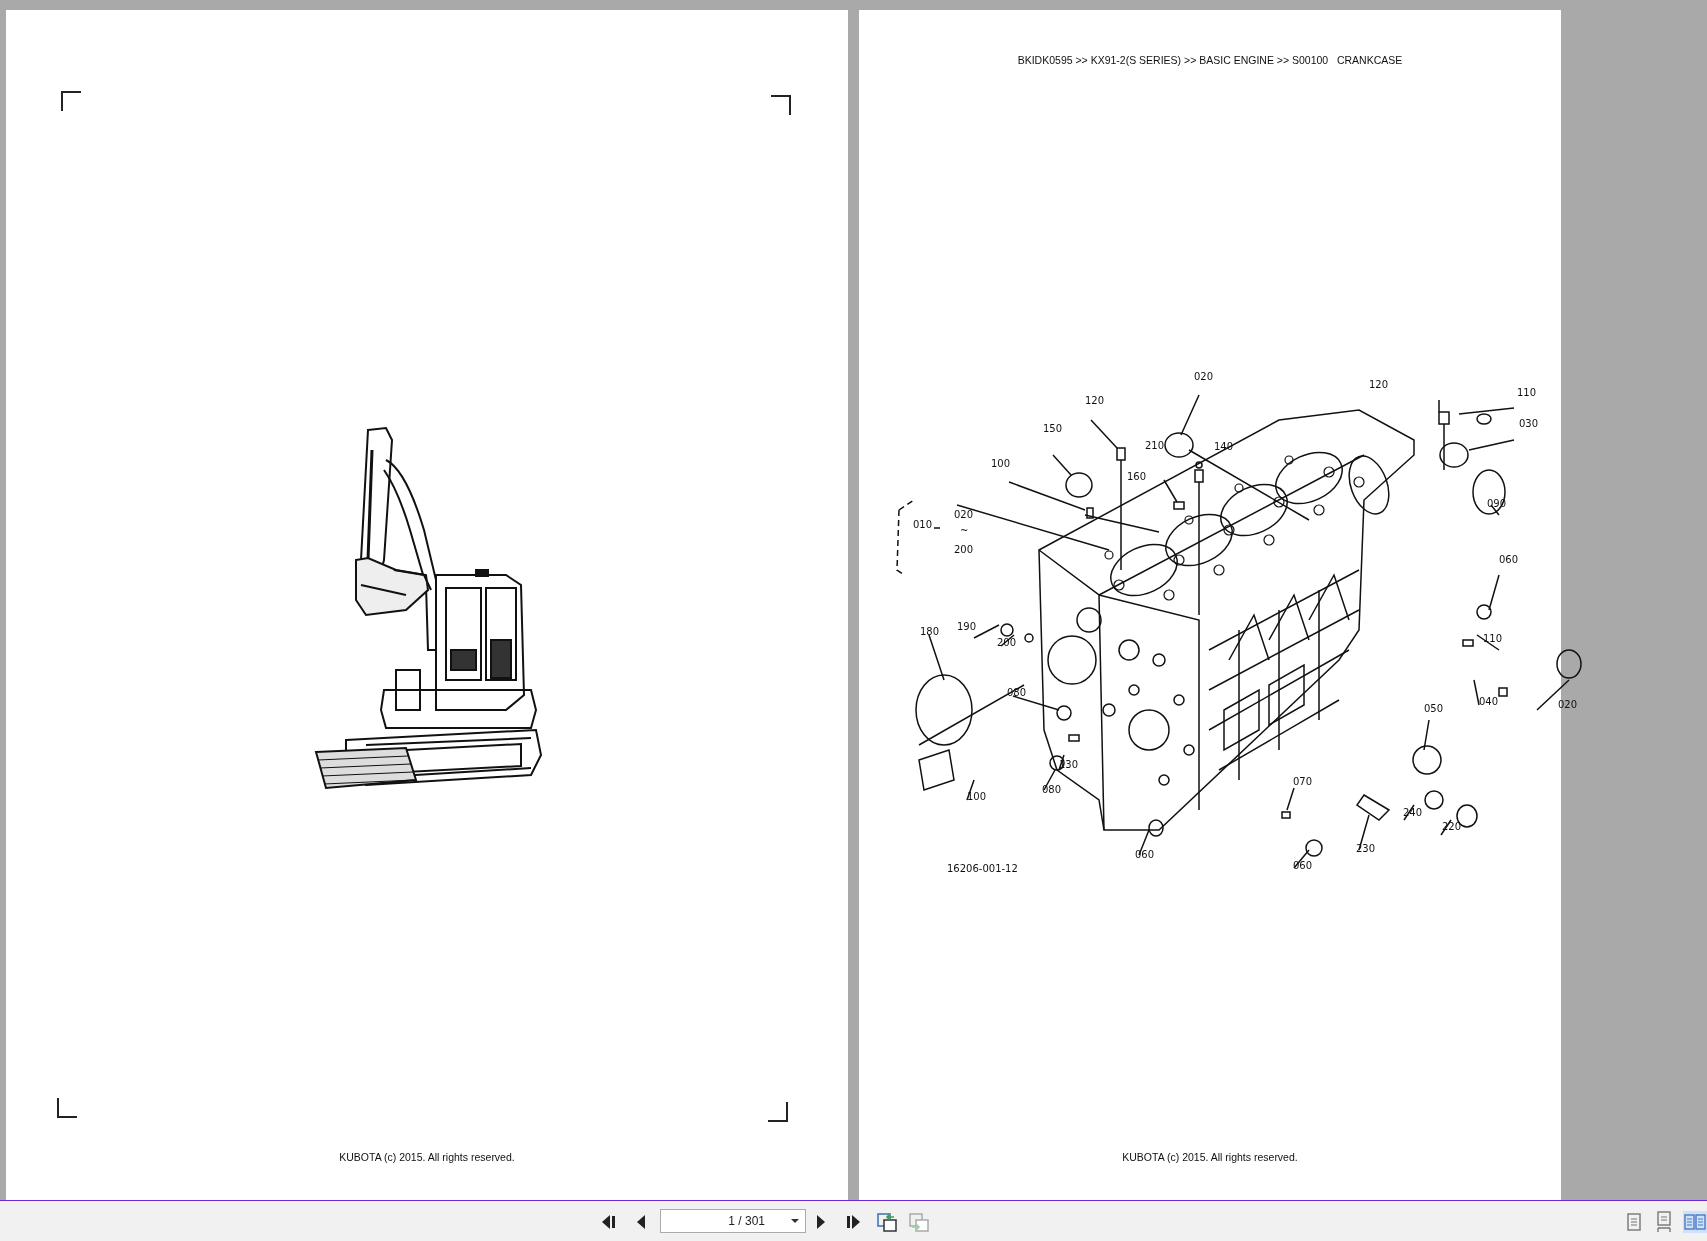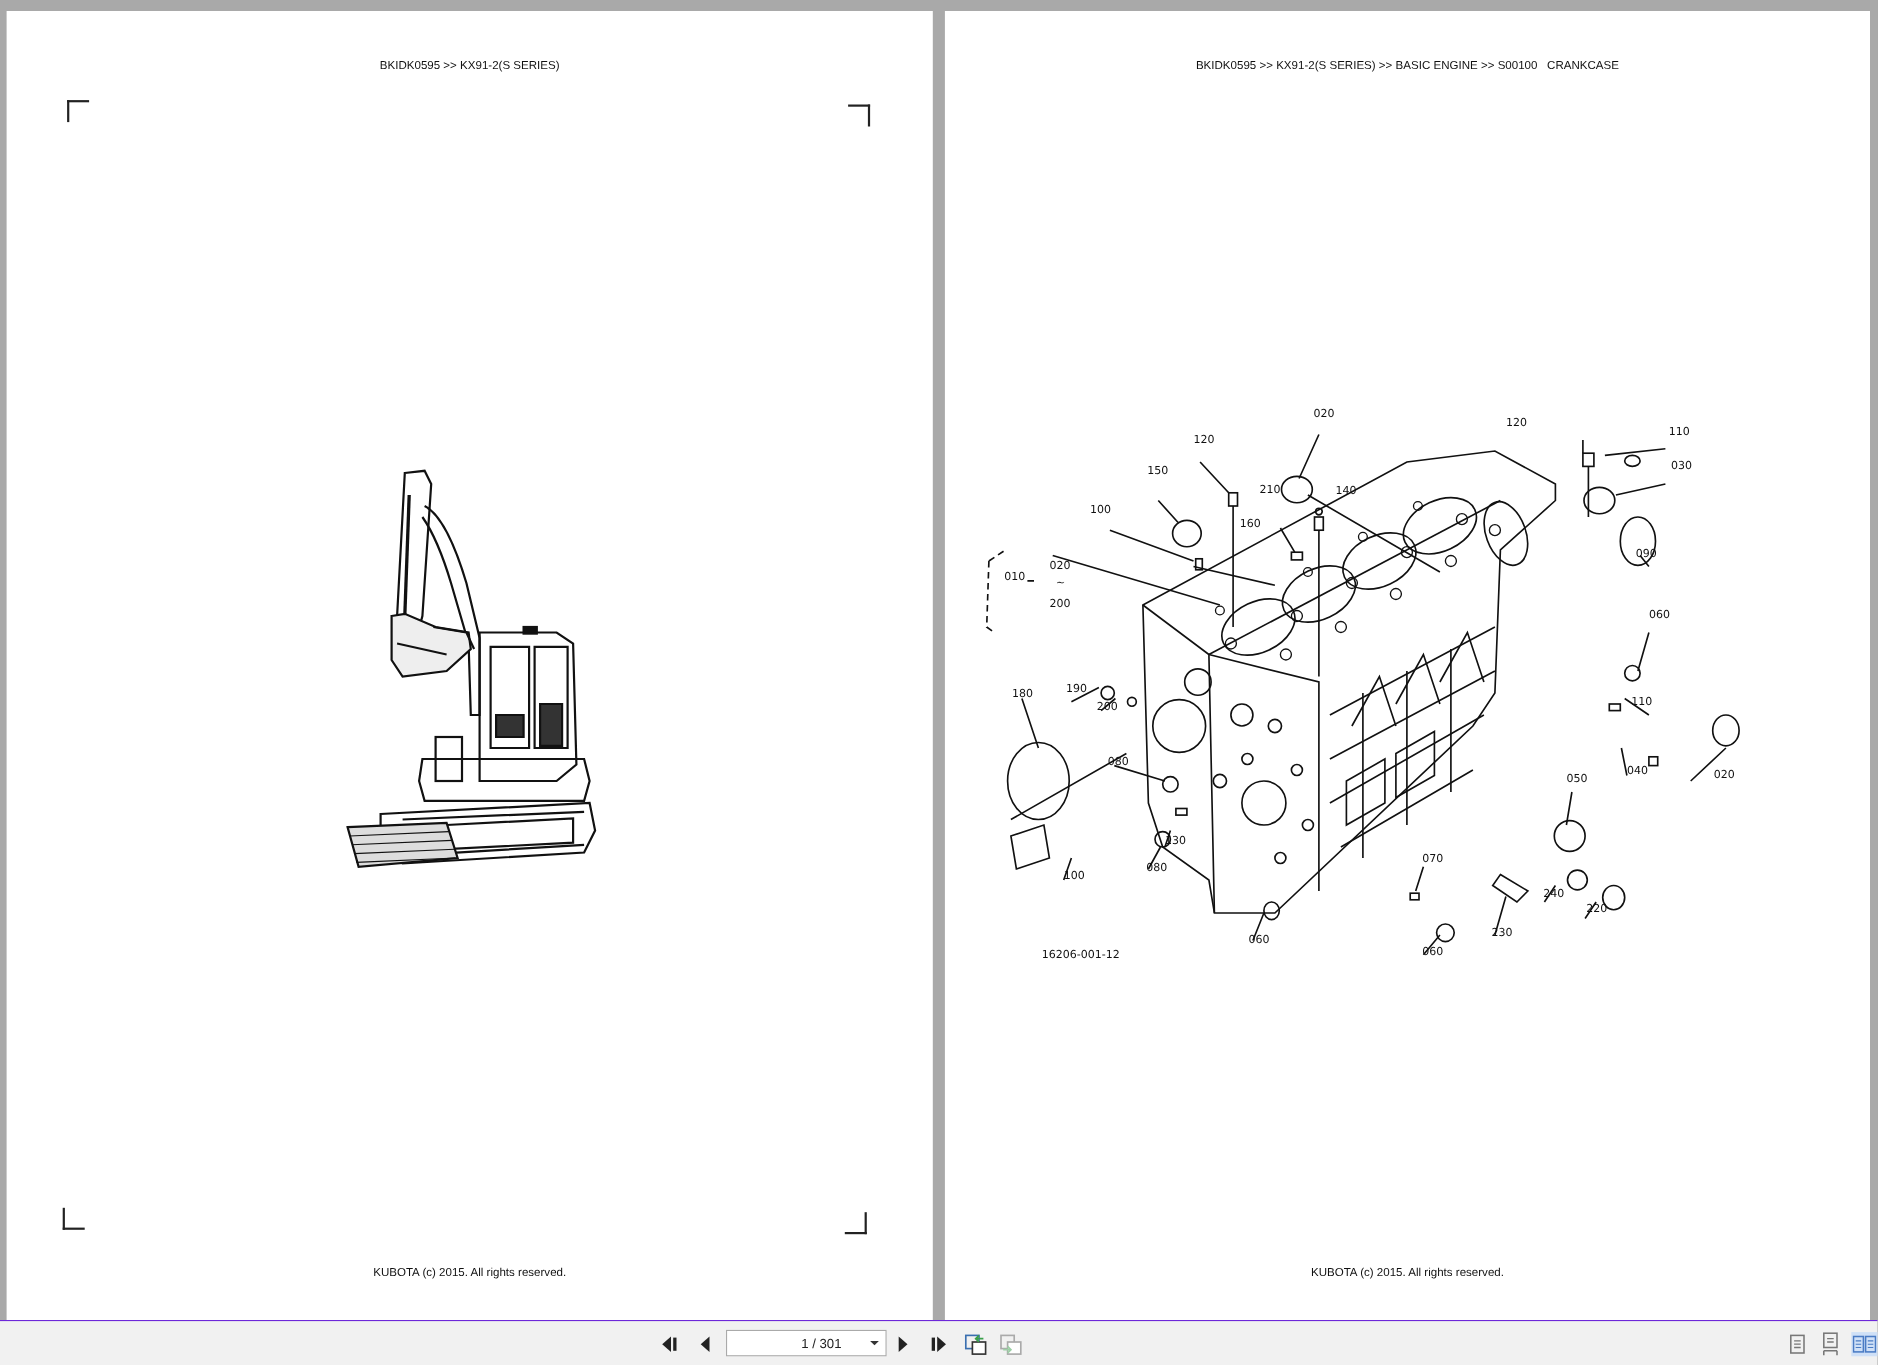--- a/index.html
+++ b/index.html
@@ -1,19 +1,19 @@
 <!DOCTYPE html>
 <html><head>
 <meta charset="utf-8">
 <style>
   html, body { margin:0; padding:0; }
   body { width:1707px; height:1241px; background:#a9a9a9; position:relative; overflow:hidden; font-family:"Liberation Sans", sans-serif; }
   .page { position:absolute; top:10px; height:1190px; background:#ffffff; }
   #page1 { left:6px; width:842px; }
-  #page2 { left:859px; width:841px; }
+  #page2 { left:859px; width:702px; }
   .hdr { position:absolute; top:44px; left:0; right:0; text-align:center; font-size:10.5px; color:#111; white-space:pre; }
   .ftr { position:absolute; top:1141px; left:0; right:0; text-align:center; font-size:10.5px; color:#111; }
   .crop { position:absolute; width:18px; height:18px; border-color:#222; border-style:solid; border-width:0; }
   .crop.tl { border-top-width:2px; border-left-width:2px; }
   .crop.tr { border-top-width:2px; border-right-width:2px; }
   .crop.bl { border-bottom-width:2px; border-left-width:2px; }
   .crop.br { border-bottom-width:2px; border-right-width:2px; }
   .figure { position:absolute; }
   .callout { position:absolute; font-family:"DejaVu Sans", sans-serif; font-size:10px; color:#111; line-height:1; }
   .figcode { position:absolute; font-family:"DejaVu Sans", sans-serif; font-size:10px; color:#111; }
@@ -21,21 +21,20 @@
   .tb-btn { position:absolute; top:10px; width:22px; height:22px; display:flex; align-items:center; justify-content:center; cursor:pointer; }
   .page-box { position:absolute; left:660px; top:8px; width:144px; height:22px; border:1px solid #aaa; background:#fff; font-size:12px; color:#222; }
   .page-box .val { position:absolute; left:0; right:24px; top:4px; text-align:right; padding-right:16px; }
   .page-box .dd { position:absolute; right:6px; top:9px; width:0; height:0; border-left:4px solid transparent; border-right:4px solid transparent; border-top:4px solid #333; }
   .view-btn.active { background:#cfe0f7; }
 </style>
 </head>
 <body>
 
 <div class="page" id="page1">
-  <div class="hdr">BKIDK0595 &gt;&gt; KX91-2(S SERIES)</div>
   <div class="crop tl" style="left:55px;top:81px;"></div>
   <div class="crop tr" style="left:765px;top:85px;"></div>
   <div class="crop bl" style="left:51px;top:1088px;"></div>
   <div class="crop br" style="left:762px;top:1092px;"></div>
 
   <svg class="figure" style="left:300px;top:400px;" width="260" height="380" viewBox="0 0 260 380" fill="none" stroke="#111" stroke-width="2">
 
     <path d="M62 20 L80 18 L86 30 L78 150 L70 180 L60 180 L55 150 Z"></path>
     <path d="M80 50 Q100 60 118 120 L130 170 L130 240 L122 240 L120 175 L104 120 Q92 80 78 60"></path>
     <path d="M66 40 L62 150" stroke-width="3"></path>
@@ -164,21 +163,21 @@
       <span class="callout" style="left: 286px; top: 431px;">210</span>
       <span class="callout" style="left: 355px; top: 432px;">140</span>
       <span class="callout" style="left: 132px; top: 449px;">100</span>
       <span class="callout" style="left: 268px; top: 462px;">160</span>
       <span class="callout" style="left: 628px; top: 489px;">090</span>
       <span class="callout" style="left: 54px; top: 510px;">010</span>
       <span class="callout" style="left: 95px; top: 500px;">020</span>
       <span class="callout" style="left: 101px; top: 516px;">~</span>
       <span class="callout" style="left: 95px; top: 535px;">200</span>
       <span class="callout" style="left: 640px; top: 545px;">060</span>
-      <span class="callout" style="left: 110px; top: 612px;">190</span>
+      <span class="callout" style="left: 98px; top: 612px;">190</span>
       <span class="callout" style="left: 138px; top: 628px;">200</span>
       <span class="callout" style="left: 624px; top: 624px;">110</span>
       <span class="callout" style="left: 61px; top: 617px;">180</span>
       <span class="callout" style="left: 620px; top: 687px;">040</span>
       <span class="callout" style="left: 699px; top: 690px;">020</span>
       <span class="callout" style="left: 148px; top: 678px;">080</span>
       <span class="callout" style="left: 565px; top: 694px;">050</span>
       <span class="callout" style="left: 200px; top: 750px;">130</span>
       <span class="callout" style="left: 434px; top: 767px;">070</span>
       <span class="callout" style="left: 183px; top: 775px;">080</span>

